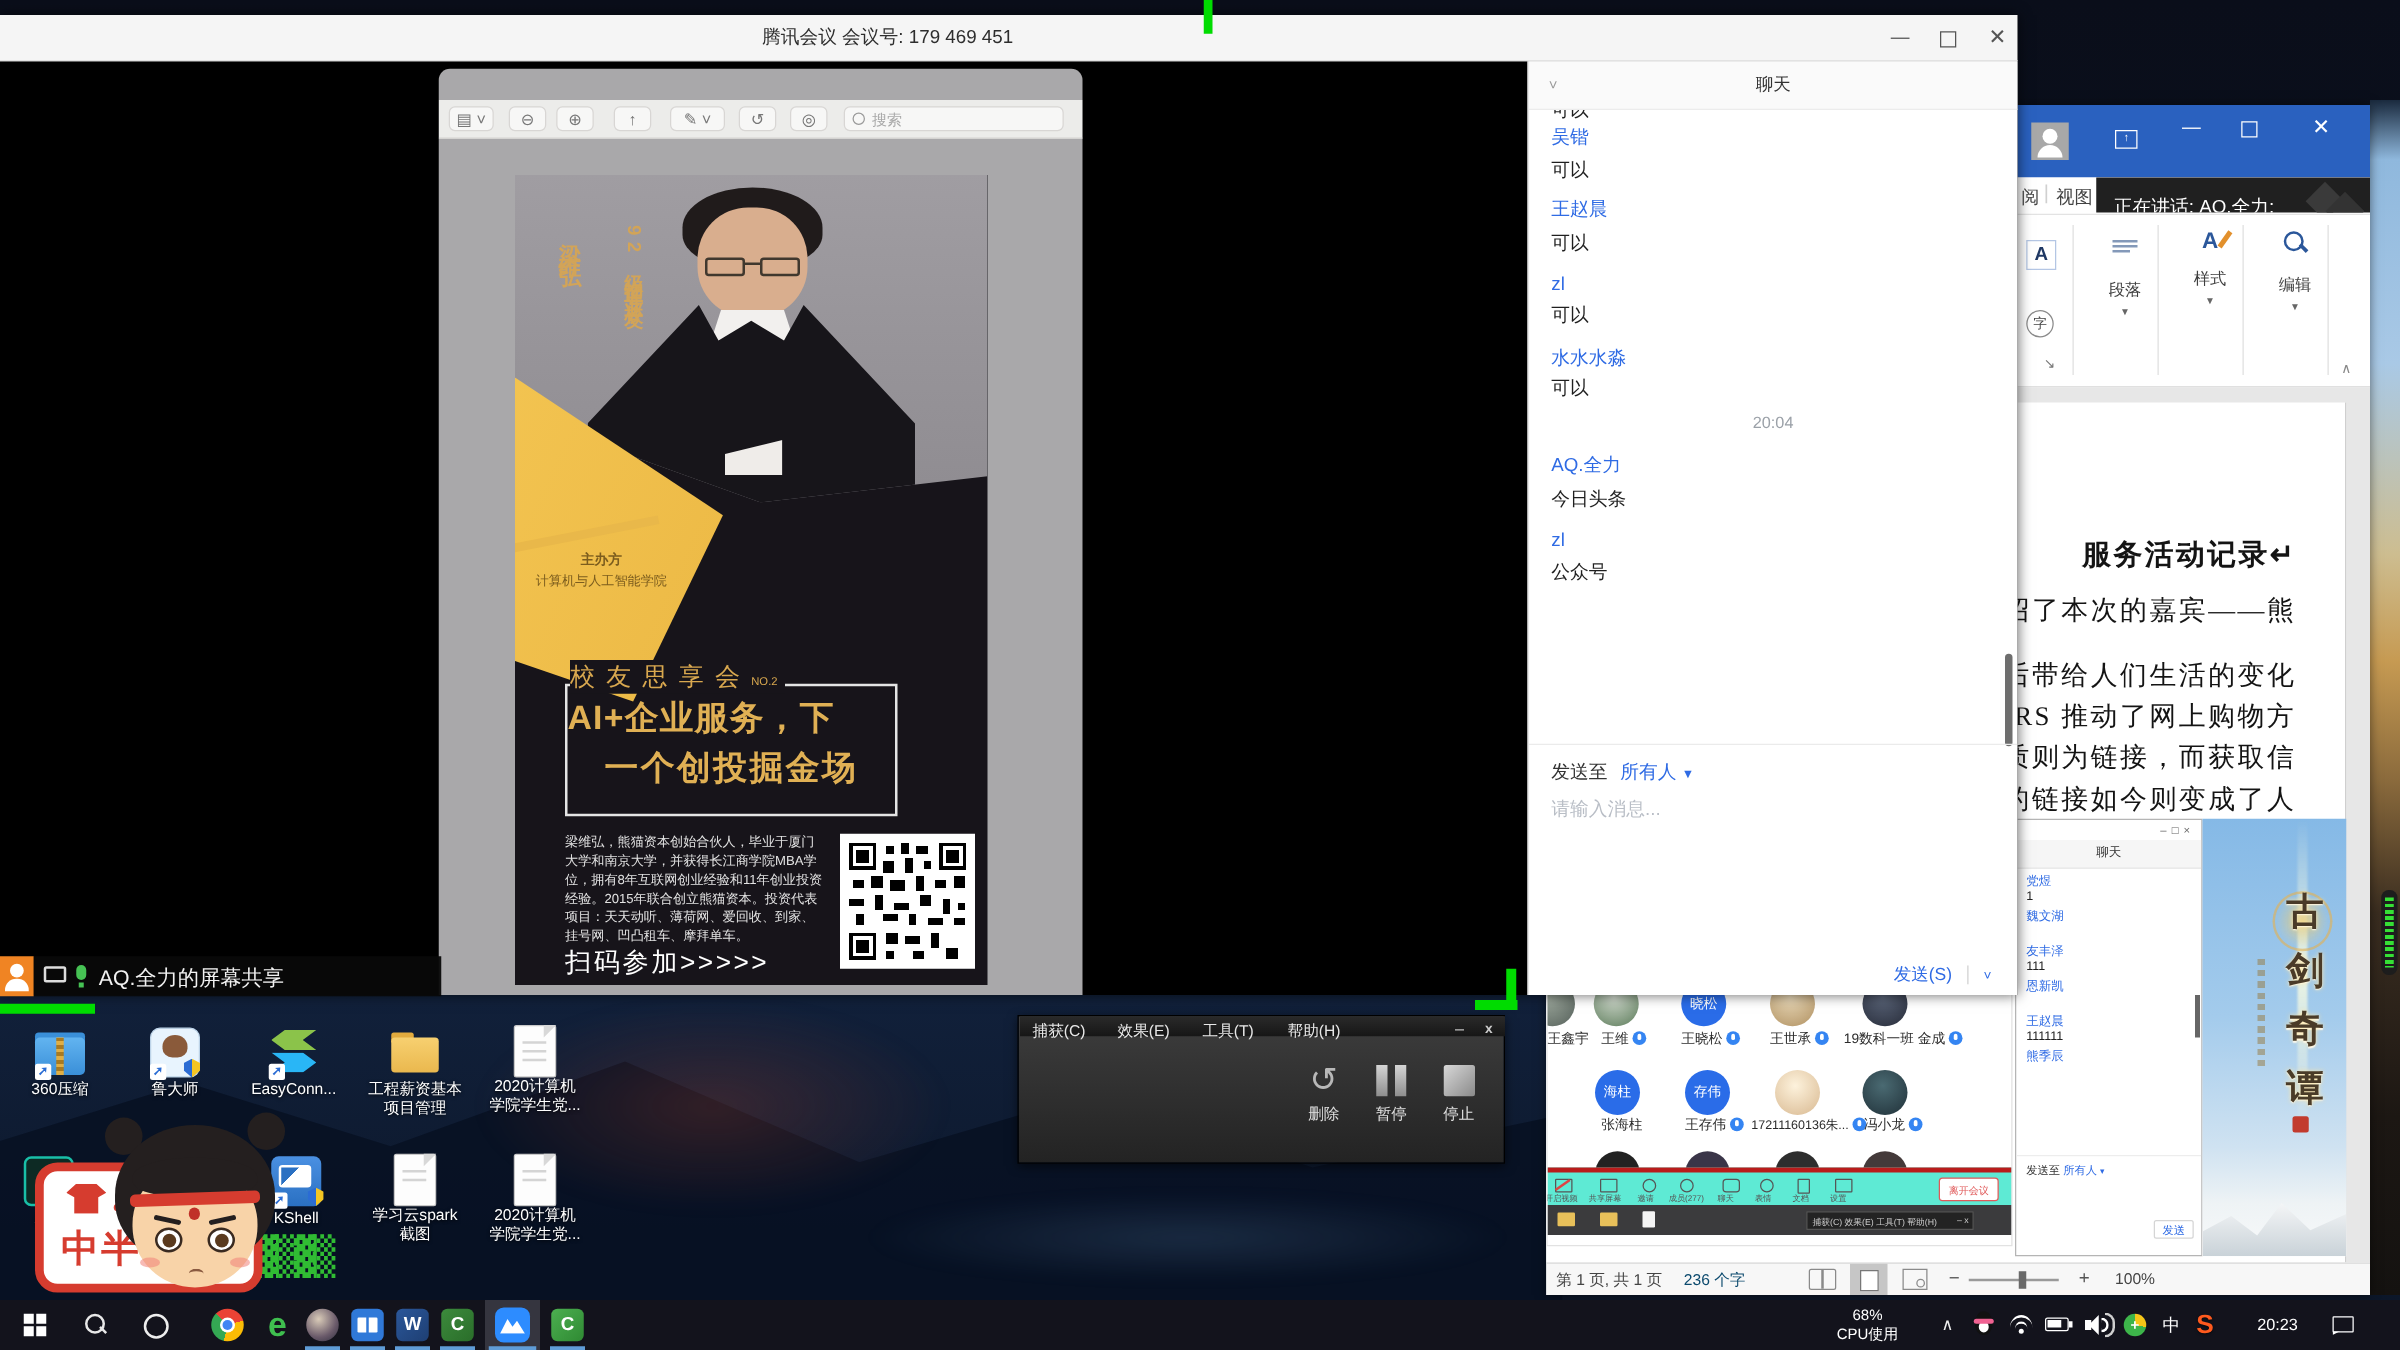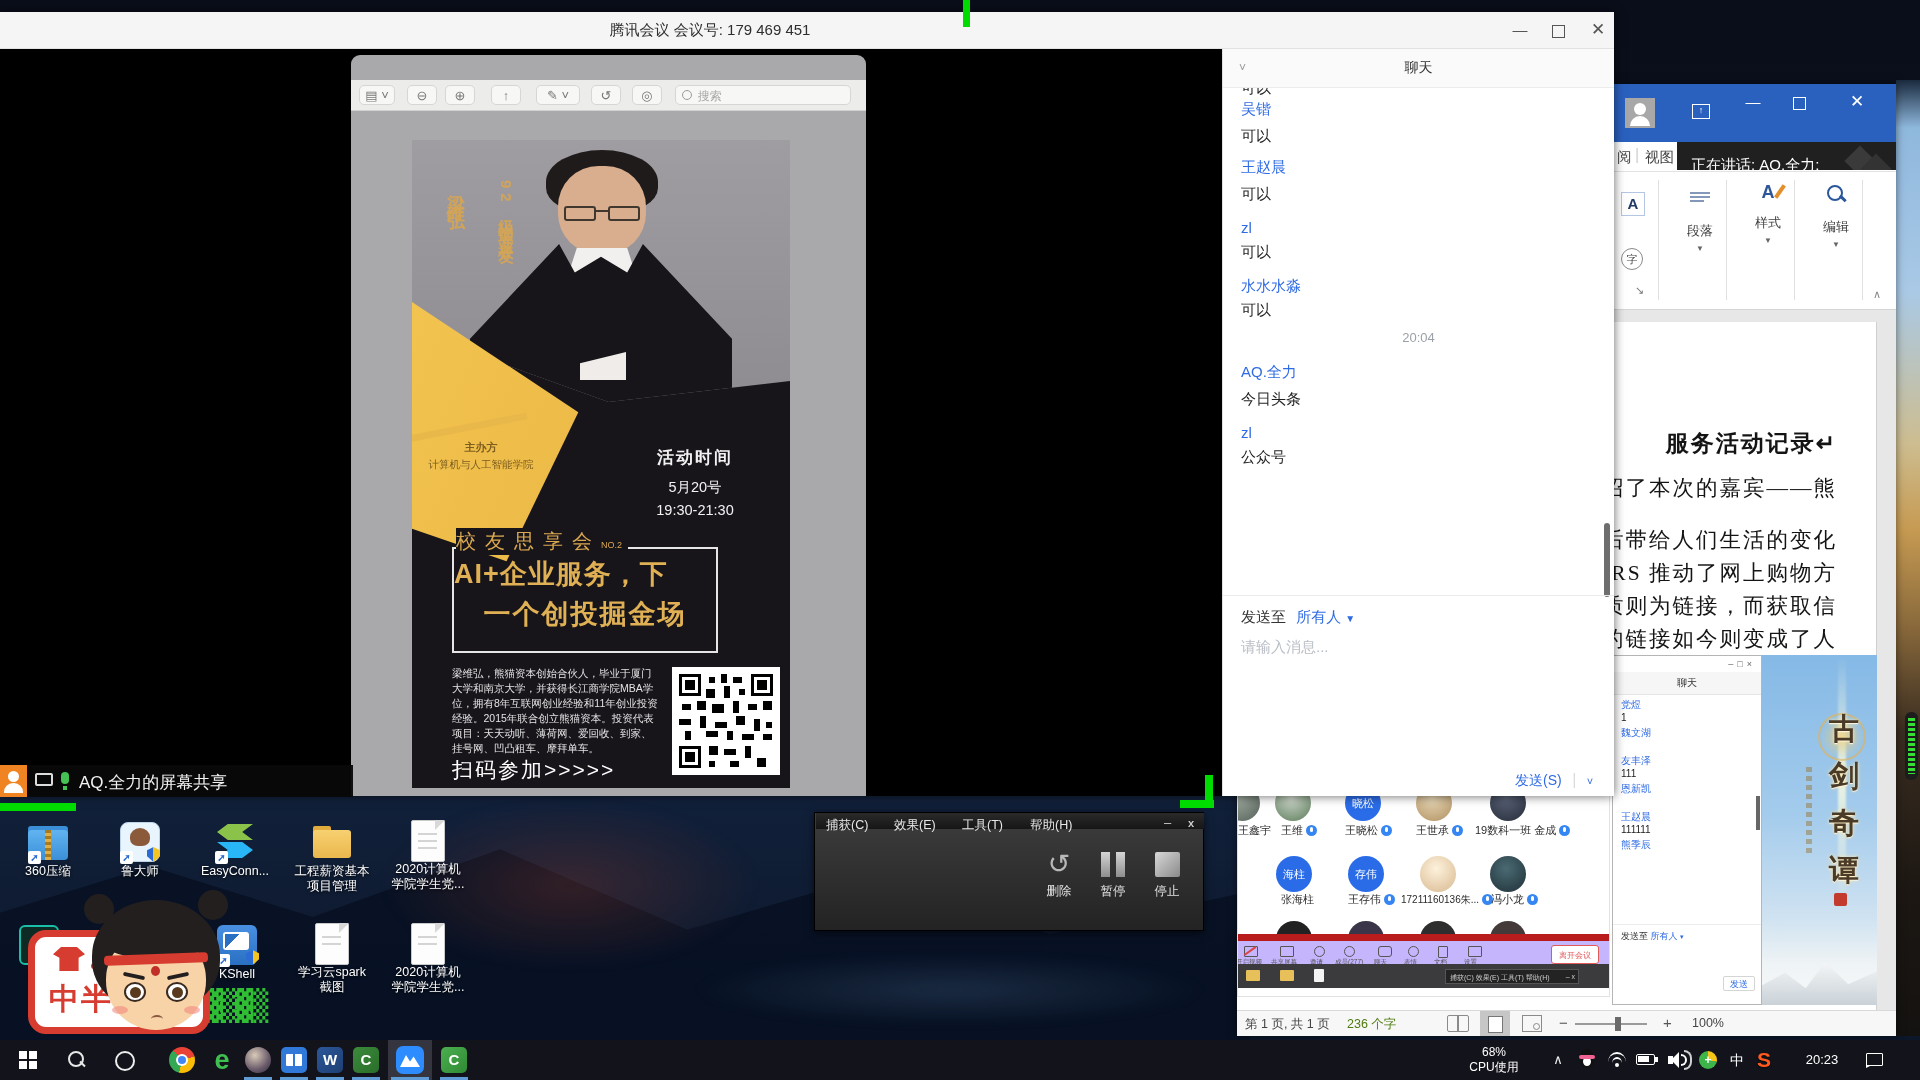--- a/index.html
+++ b/index.html
@@ -280,21 +280,21 @@
           <div class="av" style="left:252px;top:200px;background:radial-gradient(circle at 45% 35%,#4a6a72,#203038)"></div>
           <div class="pname" style="left:43px;top:236px">张海柱</div>
           <div class="pname" style="left:110px;top:236px"><span>王存伟</span><span class="mic"></span></div>
           <div class="pname" style="left:163px;top:237px;font-size:10px"><span>17211160136朱...</span><span class="mic"></span></div>
           <div class="pname" style="left:253px;top:236px"><span>冯小龙</span><span class="mic"></span></div>
           <div class="av" style="left:38px;top:265px;background:#222"></div>
           <div class="av" style="left:110px;top:265px;background:#3a3548"></div>
           <div class="av" style="left:182px;top:265px;background:#2e2e2e"></div>
           <div class="av" style="left:252px;top:265px;background:#443a3a"></div>
 
-          <div style="position:absolute;left:0;top:278px;width:403px;height:30px;background:#c4b5fd;border-top:7px solid #b91c1c;box-sizing:border-box">
+          <div style="position:absolute;left:0;top:278px;width:403px;height:30px;background:#5eead4;border-top:4px solid #b91c1c;box-sizing:border-box">
             <div class="tbi" style="left:6px">
                 <div style="position:absolute;left:-2px;top:3px;width:14px;height:1.5px;background:#d44;transform:rotate(-35deg)"></div>
               </div>
             <div class="tbl" style="left:-2px;width:34px;overflow:hidden">开启视频</div>
             <div class="tbi" style="left:42px"></div>
             <div class="tbl" style="left:33px">共享屏幕</div>
             <div class="tbi" style="left:76px;border-radius:50%;width:9px"></div>
             <div class="tbl" style="left:72px">邀请</div>
             <div class="tbi" style="left:106px;border-radius:50%;width:9px"></div>
             <div class="tbl" style="left:97px">成员(277)</div>
@@ -351,21 +351,21 @@
           <span class="gchar" style="top:148px">奇</span>
           <span class="gchar" style="top:195px">谭</span>
           <div style="position:absolute;left:72px;top:238px;width:13px;height:13px;background:#c23b2e;border-radius:2px"></div>
           <div style="position:absolute;left:0;top:298px;width:115px;height:52px;background:linear-gradient(#fdfdfd,#c9d2d8);clip-path:polygon(0 100%,0 62%,20% 38%,38% 68%,55% 18%,75% 60%,100% 35%,100% 100%)"></div>
         </div>
       </div>
     </div>
 
     <div style="position:absolute;left:0;top:926px;width:659px;height:26px;background:#f7f7f7;border-top:1px solid #d9d9d9;box-sizing:border-box">
       <span style="position:absolute;left:8px;top:5px;font-size:12.5px;color:#444">第 1 页, 共 1 页</span>
-      <span style="position:absolute;left:110px;top:5px;font-size:12.5px;color:#4d7c0f">236 个字</span>
+      <span style="position:absolute;left:110px;top:5px;font-size:12.5px;color:#0c4a6e">236 个字</span>
       <div style="position:absolute;left:210px;top:4px;width:22px;height:17px;border:1.5px solid #8a8a8a;border-radius:2px;box-sizing:border-box">
           <div style="width:1.5px;height:100%;background:#8a8a8a;margin:0 auto"></div>
         </div>
       <div style="position:absolute;left:243px;top:0;width:30px;height:25px;background:#c6c6c6">
           <div style="position:absolute;left:8px;top:5px;width:13px;height:15px;background:#fff;border:1px solid #777"></div>
         </div>
       <div style="position:absolute;left:285px;top:4px;width:20px;height:17px;border:1.5px solid #8a8a8a;box-sizing:border-box">
           <div style="position:absolute;right:1px;bottom:1px;width:7px;height:7px;border-radius:50%;border:1.5px solid #8a8a8a;box-sizing:border-box"></div>
         </div>
       <span style="position:absolute;left:322px;top:3px;font-size:15px;color:#555">−</span>
@@ -438,25 +438,20 @@
           <div style="position:absolute;left:58px;top:104px;width:262px;height:158px;background:#17151a;clip-path:polygon(34% 0,40% 18%,50% 8%,60% 18%,66% 0,100% 60%,100% 100%,0 100%,0 60%)"></div>
           <div style="position:absolute;left:168px;top:212px;width:46px;height:28px;background:#efece9;clip-path:polygon(0 40%,100% 0,100% 100%,0 100%)"></div>
         </div>
         <div class="vtext" style="left:32px;top:40px;height:130px;font-size:18px;letter-spacing:9px">梁维弘</div>
         <div class="vtext" style="left:84px;top:40px;height:200px;font-size:15px;letter-spacing:5px">92级物理专业校友</div>
         <div style="position:absolute;left:0;top:0;width:378px;height:648px;background:linear-gradient(115deg,#f4c653,#e5ad38);clip-path:polygon(0 25%,44% 42%,25% 65%,0 60%)"></div>
         <div style="position:absolute;left:-6px;top:284px;width:122px;height:7px;background:#e9b84a;transform:rotate(-11deg)"></div>
         <div style="position:absolute;left:4px;top:300px;width:130px;text-align:center">
           <div style="font-size:11px;color:#7c5d1e;font-weight:bold">主办方</div>
           <div style="font-size:10.5px;color:#7c5d1e;margin-top:3px">计算机与人工智能学院</div>
-        </div>
-        <div style="position:absolute;left:218px;top:306px;width:130px;text-align:center;color:#f2f2f2">
-          <div style="font-size:17px;font-weight:bold;letter-spacing:2px">活动时间</div>
-          <div style="font-size:14.5px;margin-top:9px">5月20号</div>
-          <div style="font-size:14.5px;margin-top:5px">19:30-21:30</div>
         </div>
         <div style="position:absolute;left:40px;top:407px;width:266px;height:106px;border:2px solid #e5e5e5;box-sizing:border-box"></div>
         <div style="position:absolute;left:44px;top:388px;background:#17141a;padding:0 6px 0 0">
           <span style="font-size:20px;color:#d9a84f;letter-spacing:9px">校友思享会</span><span style="font-size:9px;color:#d9a84f">NO.2</span>
         </div>
         <div style="position:absolute;left:42px;top:416px;width:262px;font-size:27px;font-weight:bold;color:#e0b054;letter-spacing:1px;white-space:nowrap">AI+企业服务，下</div>
         <div style="position:absolute;left:42px;top:456px;width:262px;text-align:center;font-size:27px;font-weight:bold;color:#e0b054;letter-spacing:2px;white-space:nowrap">一个创投掘金场</div>
         <div class="bio" style="top:527px">梁维弘，熊猫资本创始合伙人，毕业于厦门</div>
         <div class="bio" style="top:542px">大学和南京大学，并获得长江商学院MBA学</div>
         <div class="bio" style="top:557px">位，拥有8年互联网创业经验和11年创业投资</div>

